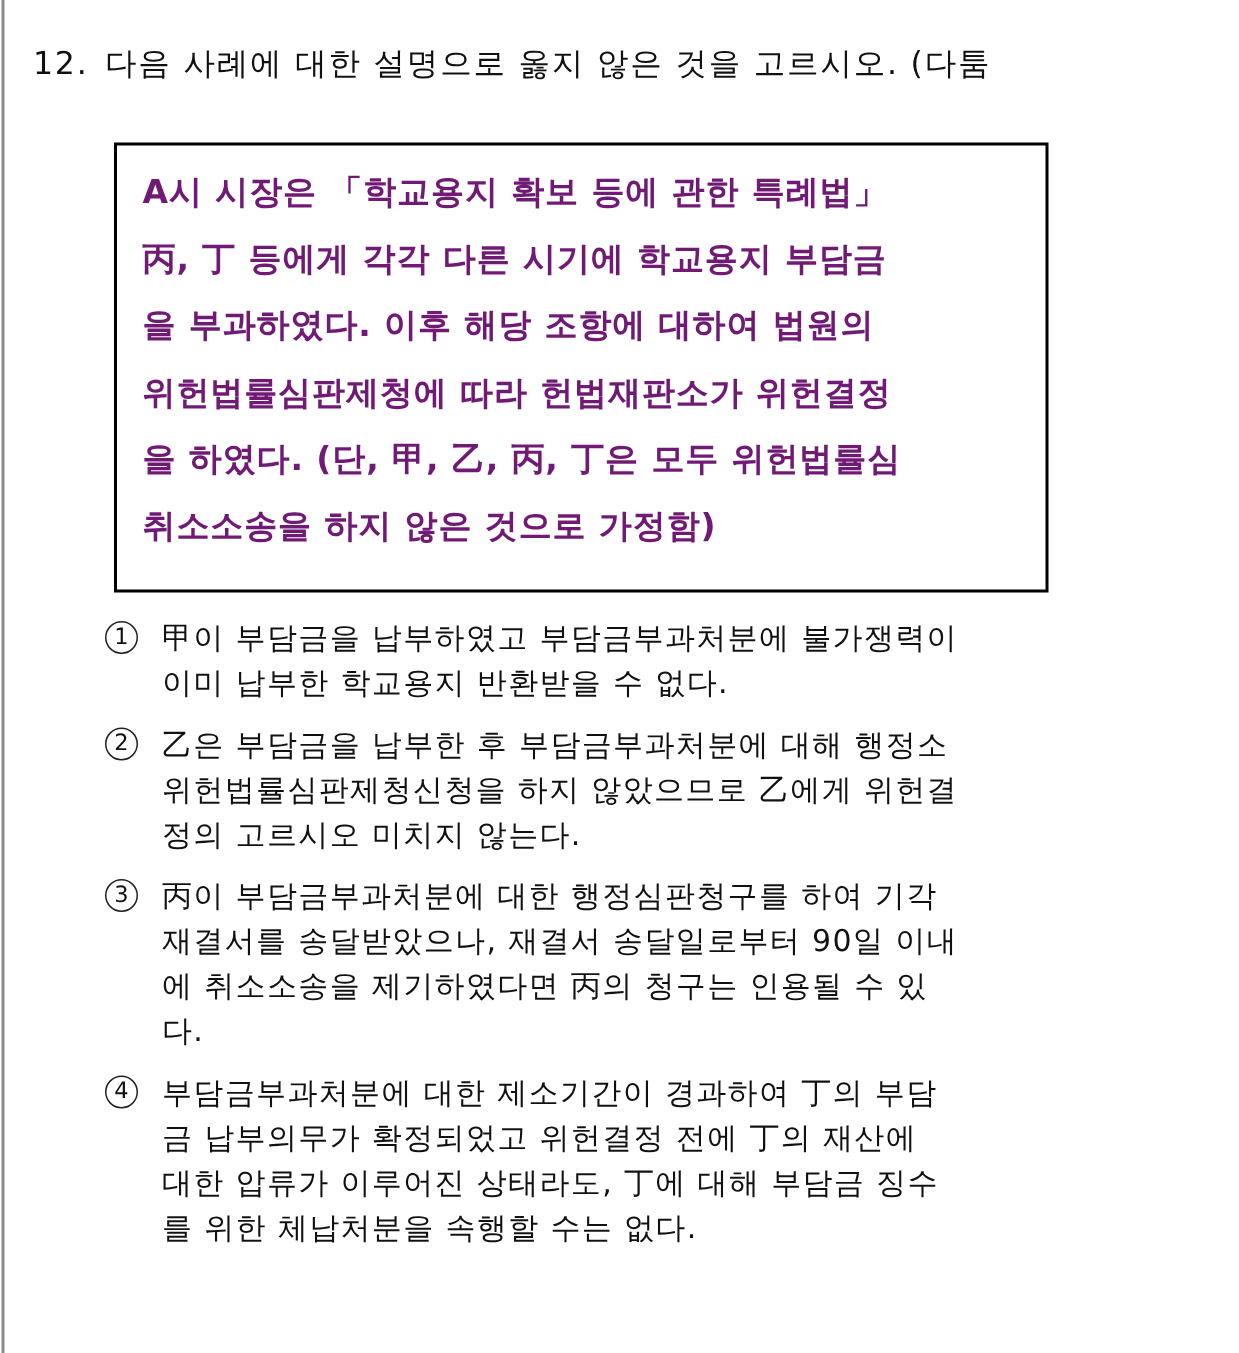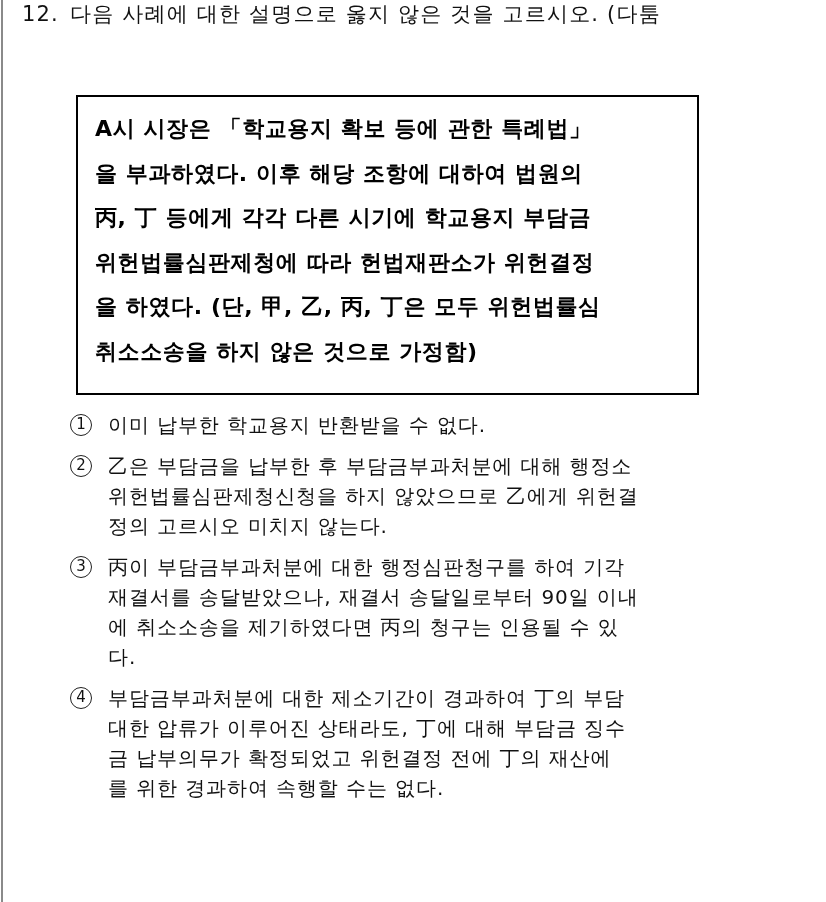--- a/index.html
+++ b/index.html
@@ -4,33 +4,33 @@
 <style>
   html, body { margin: 0; padding: 0; background: #ffffff; }
   body {
     width: 826px; height: 902px; position: relative; overflow: hidden;
     font-family: "DejaVu Sans", sans-serif; color: #111;
   }
   .page-left-rule {
     position: absolute; left: 1px; top: 0; width: 2px; height: 902px; background: #8a8a8a;
   }
   .question {
-    position: absolute; left: 22px; top: 0; width: 780px;
+    position: absolute; left: 22px; top: 28px; width: 780px;
     font-size: 21px; line-height: 29px; letter-spacing: 1.2px;
   }
   .question .q-num { display: inline-block; width: 48px; }
   .question .q-line2 { padding-left: 48px; }
   .case-box {
     position: absolute; left: 76px; top: 95px; width: 619px; height: 296px;
     border: 2px solid #000; box-sizing: content-box;
   }
   .case-text {
     position: absolute; left: 17px; top: 10px; width: 600px;
     font-size: 22px; line-height: 44.5px; letter-spacing: 0.6px;
-    font-weight: bold; color: #000000; text-align: justify;
+    font-weight: bold; color: #701a75; text-align: justify;
   }
   .case-text .line { display: block; white-space: nowrap; }
   .options {
     position: absolute; left: 68px; top: 410px; width: 740px;
   }
   .option {
     position: relative; padding-left: 40px; margin-bottom: 11px;
     font-size: 20px; line-height: 30px; letter-spacing: 0.9px; color: #111;
   }
   .option .circ {
@@ -47,46 +47,47 @@
 
 <div class="question">
   <div>
     <span class="q-num">12.</span><span>다음 사례에 대한 설명으로 옳지 않은 것을 고르시오. (다툼</span>
   </div>
 </div>
 
 <div class="case-box">
   <div class="case-text">
     <span class="line">A시 시장은 「학교용지 확보 등에 관한 특례법」</span>
+    <span class="line">丙, 丁 등에게 각각 다른 시기에 학교용지 부담금</span>
     <span class="line">을 부과하였다. 이후 해당 조항에 대하여 법원의</span>
-    <span class="line">丙, 丁 등에게 각각 다른 시기에 학교용지 부담금</span>
     <span class="line">위헌법률심판제청에 따라 헌법재판소가 위헌결정</span>
     <span class="line">을 하였다. (단, 甲, 乙, 丙, 丁은 모두 위헌법률심</span>
     <span class="line">취소소송을 하지 않은 것으로 가정함)</span>
   </div>
 </div>
 
 <div class="options">
   <div class="option">
     <span class="circ">1</span>
+    <span class="line">甲이 부담금을 납부하였고 부담금부과처분에 불가쟁력이</span>
     <span class="line">이미 납부한 학교용지 반환받을 수 없다.</span>
   </div>
   <div class="option">
     <span class="circ">2</span>
     <span class="line">乙은 부담금을 납부한 후 부담금부과처분에 대해 행정소</span>
     <span class="line">위헌법률심판제청신청을 하지 않았으므로 乙에게 위헌결</span>
     <span class="line">정의 고르시오 미치지 않는다.</span>
   </div>
   <div class="option">
     <span class="circ">3</span>
     <span class="line">丙이 부담금부과처분에 대한 행정심판청구를 하여 기각</span>
     <span class="line">재결서를 송달받았으나, 재결서 송달일로부터 90일 이내</span>
     <span class="line">에 취소소송을 제기하였다면 丙의 청구는 인용될 수 있</span>
     <span class="line">다.</span>
   </div>
   <div class="option">
     <span class="circ">4</span>
     <span class="line">부담금부과처분에 대한 제소기간이 경과하여 丁의 부담</span>
+    <span class="line">금 납부의무가 확정되었고 위헌결정 전에 丁의 재산에</span>
     <span class="line">대한 압류가 이루어진 상태라도, 丁에 대해 부담금 징수</span>
-    <span class="line">금 납부의무가 확정되었고 위헌결정 전에 丁의 재산에</span>
-    <span class="line">를 위한 경과하여 속행할 수는 없다.</span>
+    <span class="line">를 위한 체납처분을 속행할 수는 없다.</span>
   </div>
 </div>
 
 </body></html>

